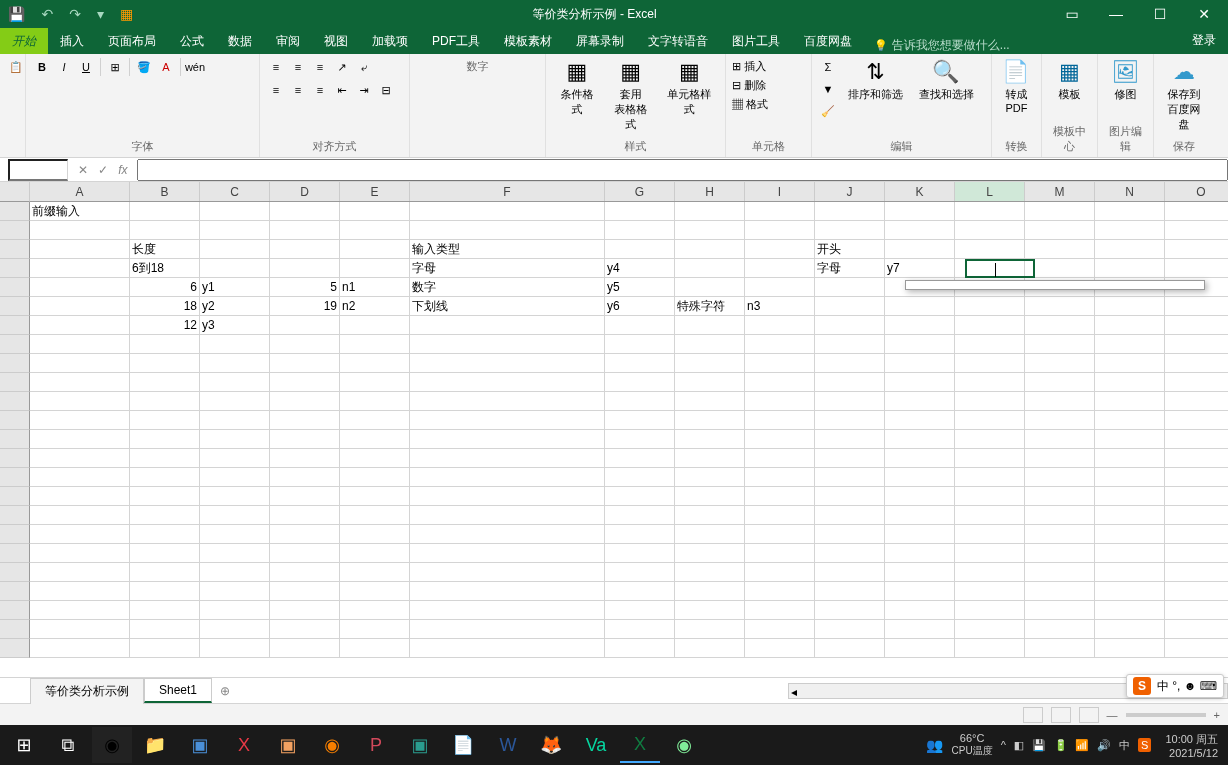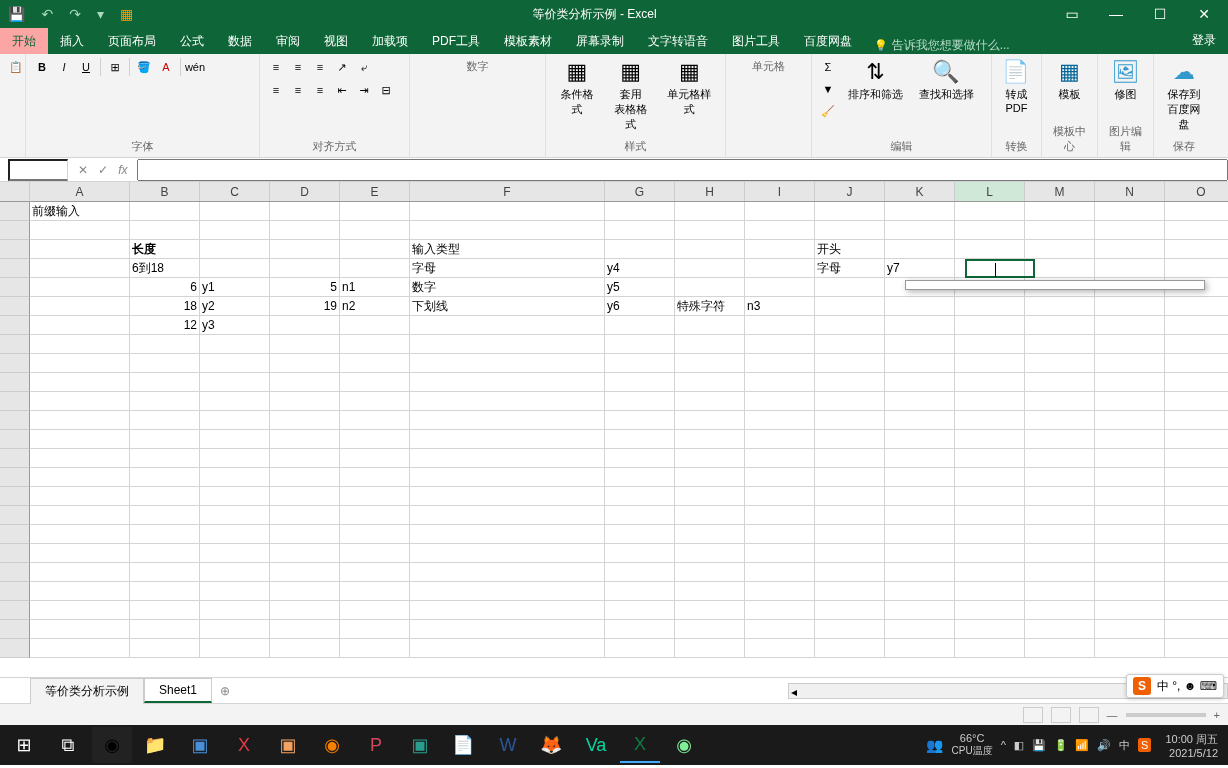--- a/index.html
+++ b/index.html
@@ -7,21 +7,21 @@
 
 .titlebar { height: 28px; background: #0e6537; color: #fff; display: flex; align-items: center; padding: 0 4px; }
 .titlebar-left { display: flex; gap: 8px; align-items: center; }
 .qat-btn { color: #a8d8c0; font-size: 14px; padding: 0 4px; cursor: pointer; }
 .titlebar-center { flex: 1; text-align: center; font-size: 12px; }
 .titlebar-right { display: flex; gap: 4px; }
 .winbtn { width: 40px; height: 28px; display: flex; align-items: center; justify-content: center; cursor: pointer; font-size: 14px; }
 
 .tabs { height: 26px; background: #0e6537; display: flex; align-items: flex-end; color: #fff; font-size: 12px; }
 .tab { padding: 5px 12px; cursor: pointer; height: 26px; }
-.tab.active { background: #fca5a5; color: #0e6537; }
+.tab.active { background: #84cc16; color: #0e6537; font-style: italic; }
 .tell-me { margin-left: 10px; color: #b8dccb; display: flex; align-items: center; gap: 4px; }
 .tell-me::before { content: "💡"; font-size: 11px; }
 .login-tab { margin-left: auto; padding: 5px 12px; cursor: pointer; }
 
 .ribbon { height: 104px; background: #f3f3f3; border-bottom: 1px solid #d4d4d4; display: flex; }
 .ribbon-group { border-right: 1px solid #e0e0e0; padding: 3px 6px; display: flex; flex-direction: column; justify-content: space-between; }
 .ribbon-group-label { text-align: center; font-size: 11px; color: #666; padding-top: 2px; }
 .ribbon-controls { flex: 1; display: flex; align-items: flex-start; gap: 4px; }
 
 .clipboard-group { width: 26px; }
@@ -191,20 +191,25 @@
 表格格式</span>
         </div>
       <div class="big-btn">
           <span class="big-btn-icon">▦</span>
           <span>单元格样式</span>
         </div>
     </div>
     <div class="ribbon-group-label">样式</div>
   </div>
   <div class="ribbon-group cells-group">
+    <div style="font-size:11px">
+      <div style="padding:2px 0;cursor:pointer">⊞ <span>插入</span></div>
+      <div style="padding:2px 0;cursor:pointer">⊟ <span>删除</span></div>
+      <div style="padding:2px 0;cursor:pointer">▦ <span>格式</span></div>
+    </div>
     <div class="ribbon-group-label">单元格</div>
   </div>
   <div class="ribbon-group edit-group">
     <div class="ribbon-controls">
       <div style="font-size:14px;display:flex;flex-direction:column;gap:2px">
         <span class="btn-small">Σ</span>
         <span class="btn-small">▼</span>
         <span class="btn-small">🧹</span>
       </div>
       <div class="big-btn">
@@ -339,21 +344,21 @@
             <div class="cell colI" style="width: 70px;"></div>
             <div class="cell colJ" style="width: 70px;"></div>
             <div class="cell colK" style="width: 70px;"></div>
             <div class="cell colL" style="width: 70px;"></div>
             <div class="cell colM" style="width: 70px;"></div>
             <div class="cell colN" style="width: 70px;"></div>
             <div class="cell colO" style="width: 73px;"></div>
           </div>
           <div class="grid-row">
             <div class="cell colA" style="width: 100px;"></div>
-            <div class="cell colB" style="width: 70px; font-weight: bold;">长度</div>
+            <div class="cell colB" style="width: 70px;">长度</div>
             <div class="cell colC" style="width: 70px;"></div>
             <div class="cell colD" style="width: 70px;"></div>
             <div class="cell colE" style="width: 70px;"></div>
             <div class="cell colF" style="width: 195px;">输入类型</div>
             <div class="cell colG" style="width: 70px;"></div>
             <div class="cell colH" style="width: 70px;"></div>
             <div class="cell colI" style="width: 70px;"></div>
             <div class="cell colJ" style="width: 70px;">开头</div>
             <div class="cell colK" style="width: 70px;"></div>
             <div class="cell colL" style="width: 70px;"></div>

